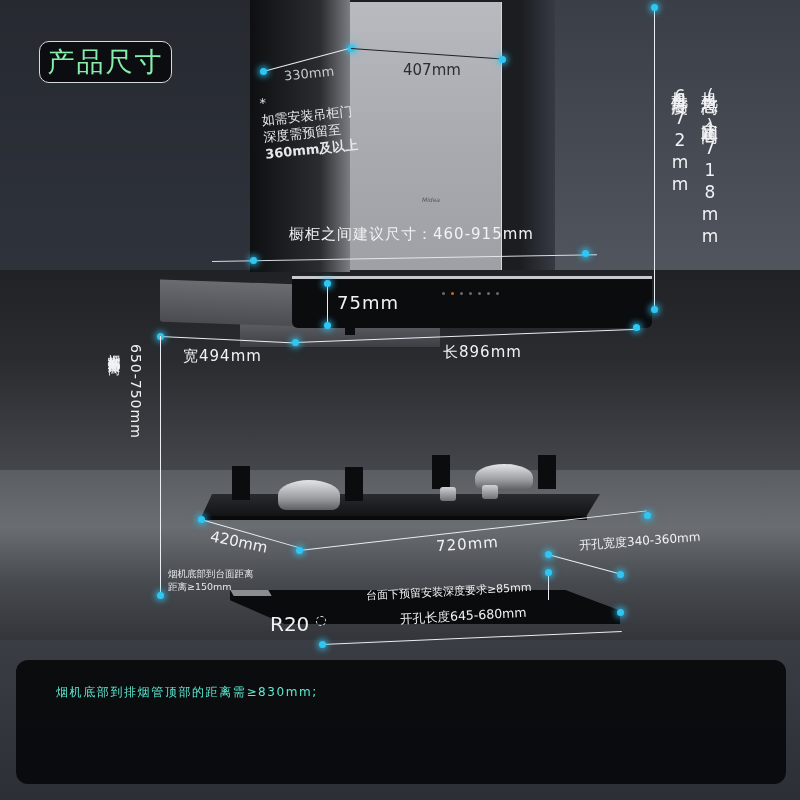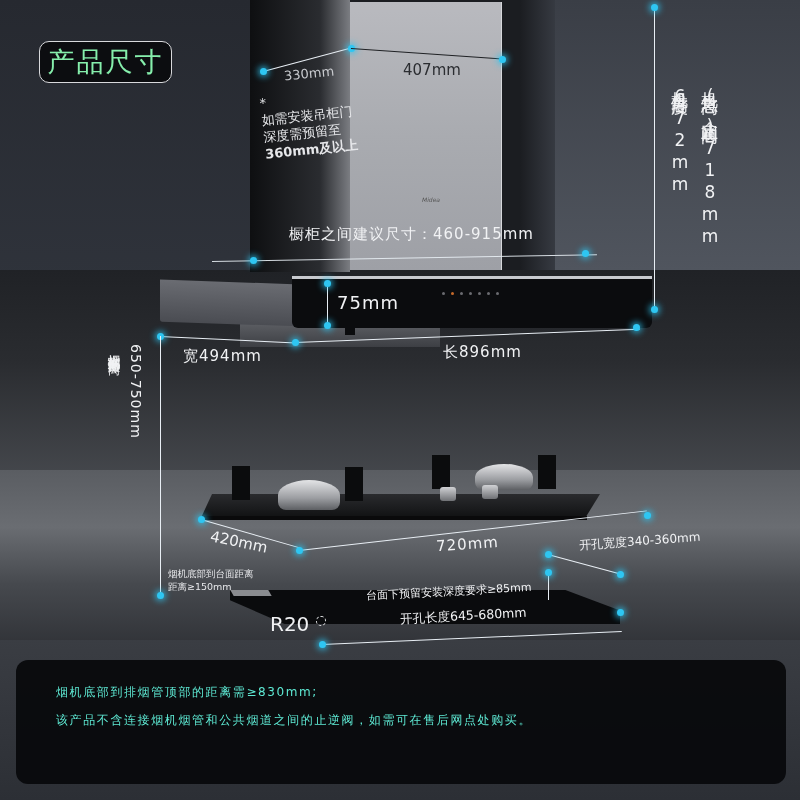--- a/index.html
+++ b/index.html
@@ -204,14 +204,13 @@
   <div>距离≥150mm</div>
 </div>
 
 <div class="txt" style="left:366px;top:584px;font-size:11px;transform:rotate(-3deg);">台面下预留安装深度要求≥85mm</div>
 <div class="txt" style="left:400px;top:608px;font-size:12.5px;transform:rotate(-3deg);">开孔长度645-680mm</div>
 <div class="txt" style="left:270px;top:612px;font-size:20px;">R20</div>
 <div class="r20-circle"></div>
 
 <div class="note-box">
   <div class="note-line">烟机底部到排烟管顶部的距离需≥830mm;</div>
-  <div class="note-line">该产品不含连接烟机烟管和公共烟道之间的止逆阀，如需可在售后网点处购买。</div>
 </div>
 
 </body></html>

